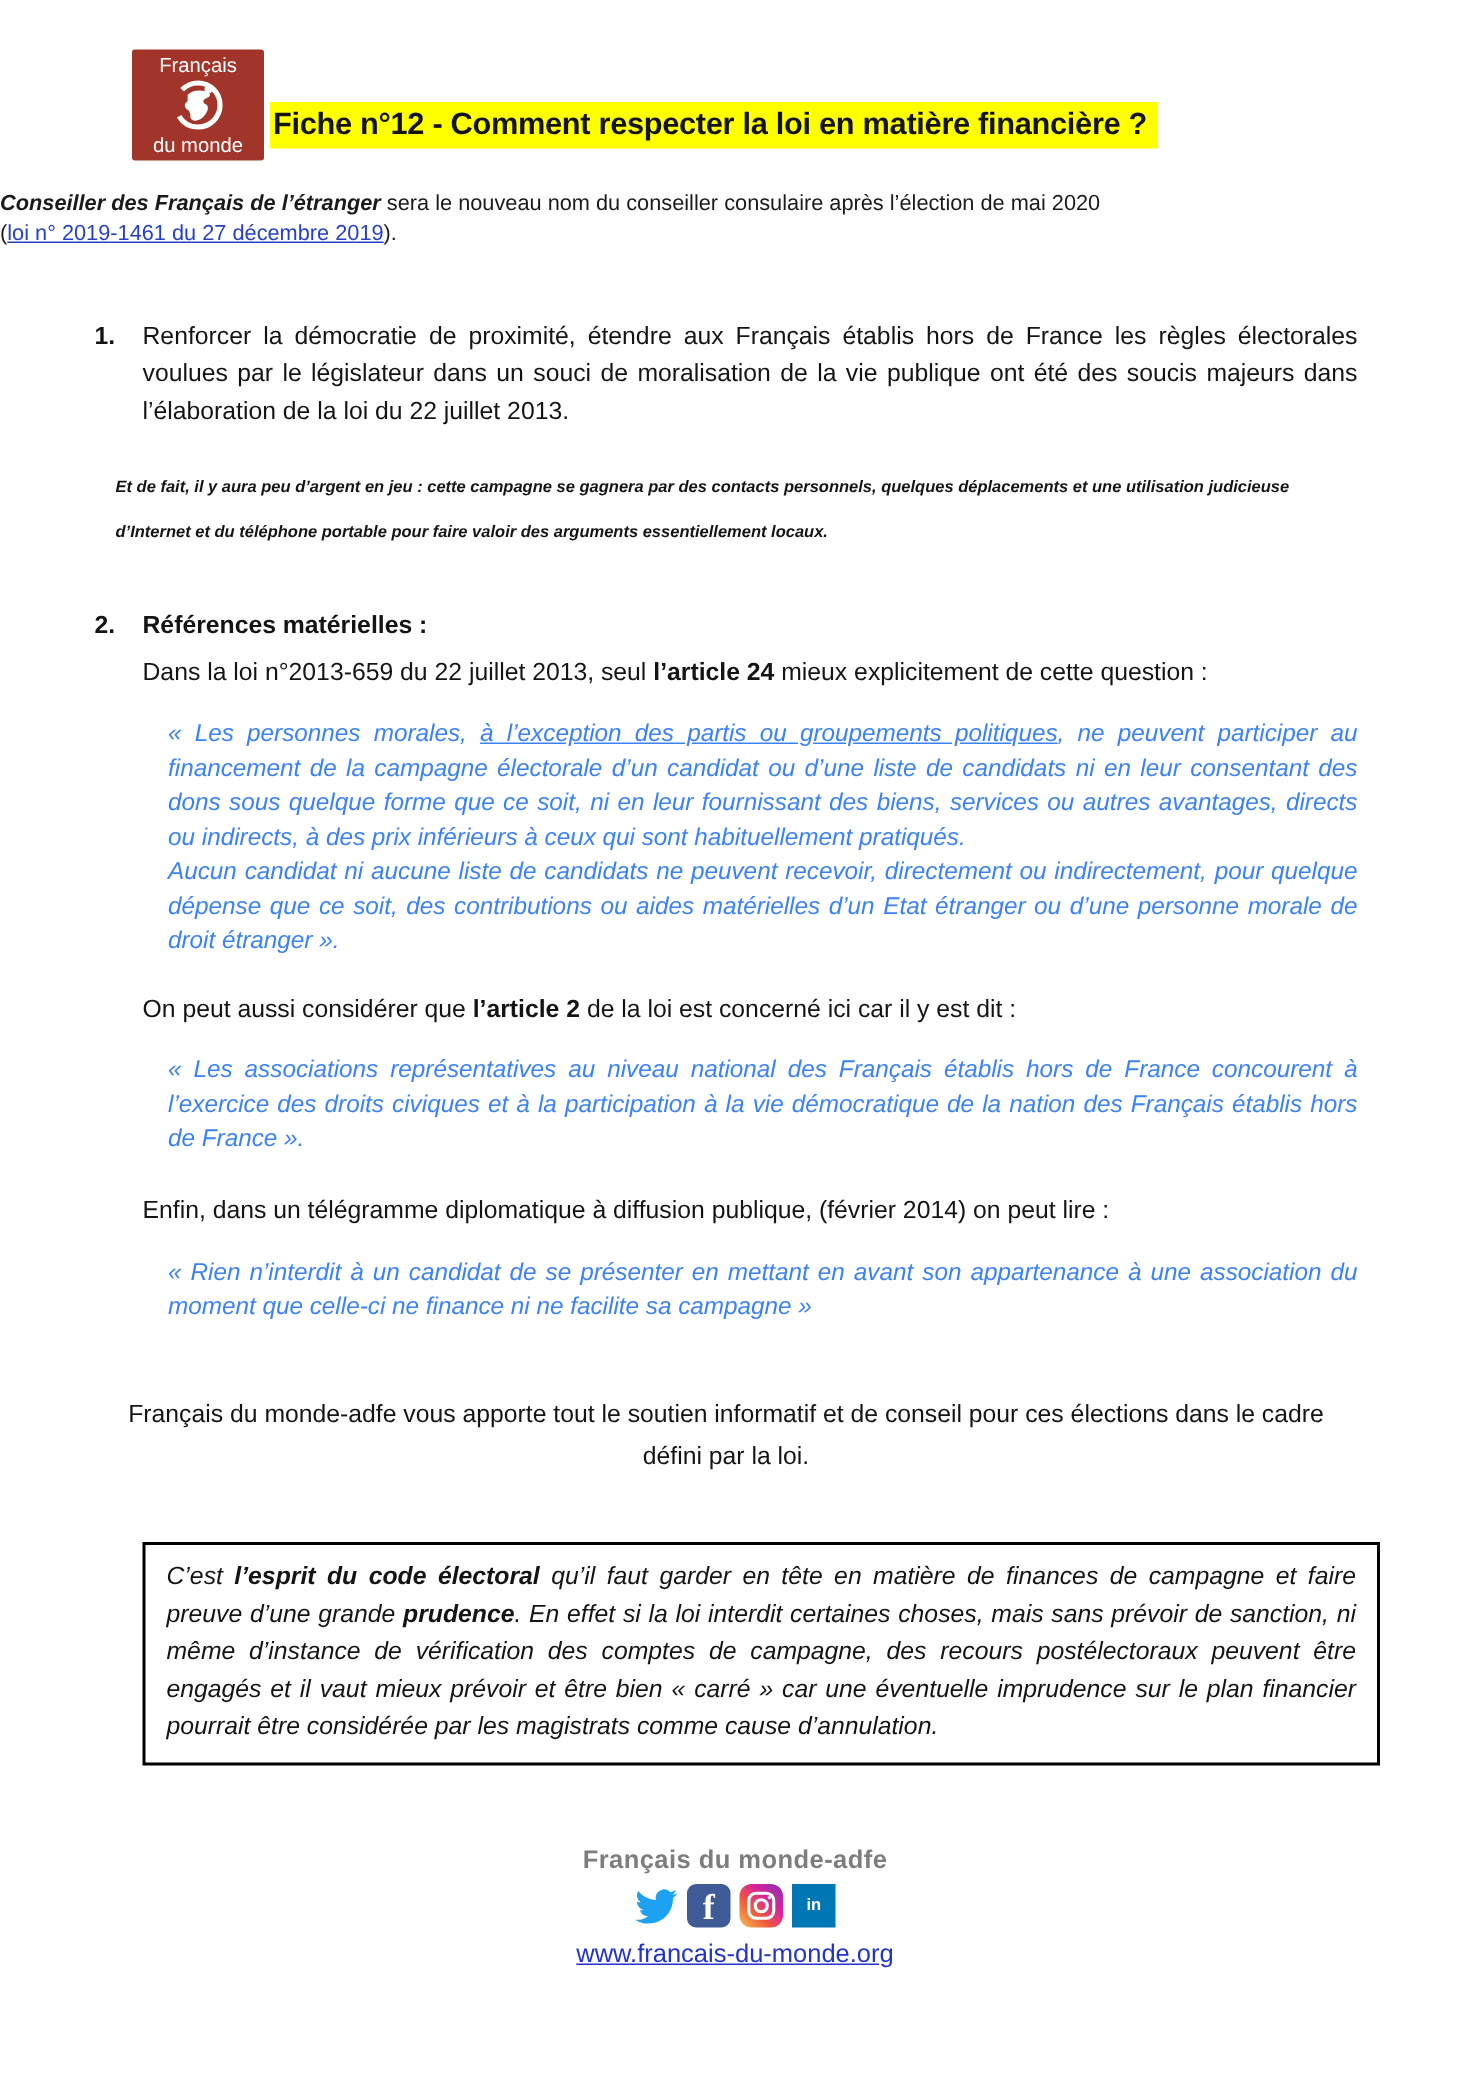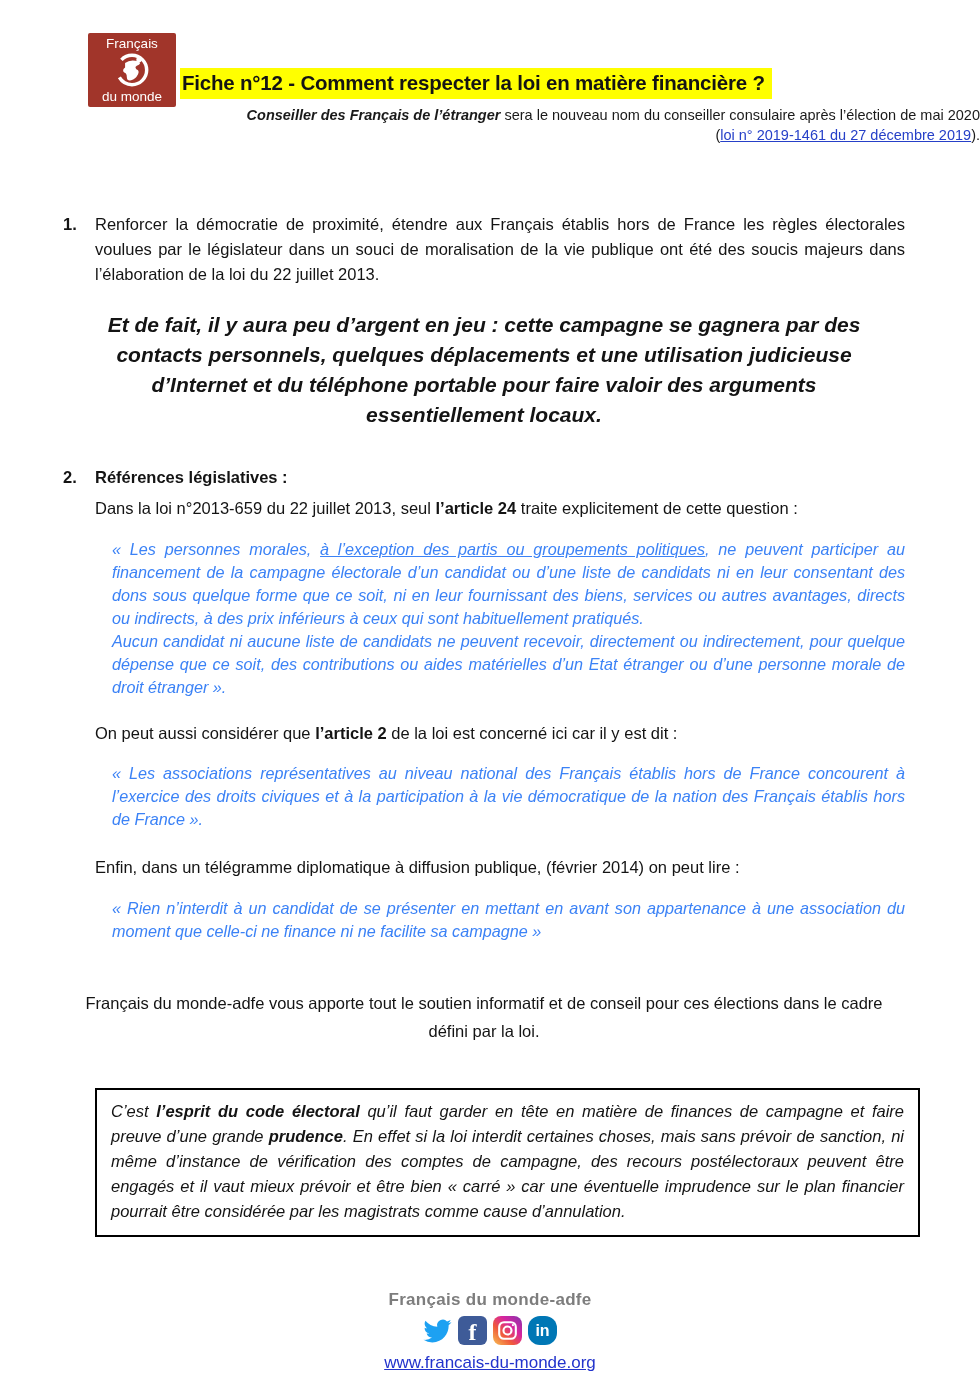--- a/index.html
+++ b/index.html
@@ -19,32 +19,32 @@
   .logo svg{display:block;margin:0 auto;}
   .titles{margin-left:180px;padding-right:30px;}
   .doc-title{
     display:inline-block;font-size:23.5px;font-weight:bold;letter-spacing:-0.2px;
     border-bottom:2px solid #000;padding-bottom:3px;
   }
   .fiche-title{
     display:inline-block;margin-top:17px;font-size:20.5px;font-weight:bold;
     background:#FFFF00;padding:3px 7px 4px 2px;letter-spacing:-0.2px;
   }
-  .notice{ text-align:right;font-size:14.5px;margin-top:6px;line-height:20px;color:#1a1a1a;}
+  .notice{ text-align:left;font-size:14.5px;margin-top:27px;line-height:20px;color:#1a1a1a;}
   .notice .lead{font-weight:bold;font-style:italic;}
   .link{color:#2640C8;text-decoration:underline;cursor:pointer;}
   
   .main{margin:0 75px 0 63px;}
   .numbered{display:flex;margin-top:39px;}
   .numbered .num{width:32px;flex:0 0 32px;font-weight:bold;font-size:16.5px;line-height:25px;}
   .numbered .content{flex:1;}
   .body-p{font-size:16.5px;line-height:25px;text-align:justify;margin:0;}
   .callout{
-    margin:23px 14px 0 14px;text-align:center;
-    font-weight:bold;font-style:italic;font-size:21px;line-height:30px;
+    margin:23px 14px 0 14px;
+    font-weight:bold;font-style:italic;font-size:11px;line-height:30px;
   }
   .sec-head{display:flex;margin-top:38px;}
   .sec-head .num{width:32px;flex:0 0 32px;font-weight:bold;font-size:16.5px;}
   .sec-head .h{font-weight:bold;font-size:16.5px;}
   .indent{margin-left:32px;}
   .intro{font-size:16.5px;line-height:25px;margin-top:9px;}
   .quote{
     color:#3b82f6;font-style:italic;font-size:16.2px;line-height:23px;
     text-align:justify;margin-top:4px;margin-left:17px;
   }
@@ -61,21 +61,21 @@
     padding:9px 14px 11px 14px;
     font-style:italic;font-size:16.5px;line-height:25px;text-align:justify;
   }
   
   .footer{margin-top:53px;text-align:center;}
   .footer-org{color:#7d7d7d;font-weight:bold;font-size:17px;letter-spacing:0.3px;}
   .social-row{margin-top:5px;display:flex;justify-content:center;align-items:center;gap:6px;height:32px;}
   .soc{width:29px;height:29px;display:inline-flex;align-items:center;justify-content:center;box-sizing:border-box;cursor:pointer;}
   .soc-fb{background:#3E5B98;border-radius:6px;color:#fff;font-weight:bold;font-size:24px;font-family:"Liberation Serif",serif;line-height:1;padding-top:3px;}
   .soc-ig{background:linear-gradient(45deg,#F7C153 0%,#F05A3B 35%,#D6249F 65%,#8134AF 100%);border-radius:8px;}
-  .soc-li{background:#0077B5;border-radius:12px;color:#fff;font-weight:bold;font-size:16px;line-height:1;}
+  .soc-li{background:#0077B5;border-radius:0;color:#fff;font-weight:bold;font-size:11px;line-height:1;}
   .site-link{display:inline-block;margin-top:6px;font-size:17px;color:#2233CC;text-decoration:underline;cursor:pointer;}
 </style>
 </head>
 <body>
 
 <div class="header">
   <div class="logo">
     <div class="logo-line">Français</div>
     <svg width="44" height="44" viewBox="0 0 44 44">
       <circle cx="22" cy="22" r="17" fill="none" stroke="#ffffff" stroke-width="4" stroke-dasharray="62 22" stroke-dashoffset="18"></circle>
@@ -100,25 +100,25 @@
     <div class="num">1.</div>
     <div class="content">
       <p class="body-p">Renforcer la démocratie de proximité, étendre aux Français établis hors de France les règles électorales voulues par le législateur dans un souci de moralisation de la vie publique ont été des soucis majeurs dans l’élaboration de la loi du 22 juillet 2013.</p>
     </div>
   </div>
 
   <div class="callout">Et de fait, il y aura peu d’argent en jeu : cette campagne se gagnera par des contacts personnels, quelques déplacements et une utilisation judicieuse d’Internet et du téléphone portable pour faire valoir des arguments essentiellement locaux.</div>
 
   <div class="sec-head">
     <div class="num">2.</div>
-    <div class="h">Références législatives :</div>
+    <div class="h">Références matérielles :</div>
   </div>
 
   <div class="indent">
-    <p class="intro"><span>Dans la loi n°2013-659 du 22 juillet 2013, seul </span><span class="b">l’article 24</span><span> traite explicitement de cette question :</span></p>
+    <p class="intro"><span>Dans la loi n°2013-659 du 22 juillet 2013, seul </span><span class="b">l’article 24</span><span> mieux explicitement de cette question :</span></p>
 
     <div class="quote">
       <p><span>« Les personnes morales, </span><span class="u">à l’exception des partis ou groupements politiques</span><span>, ne peuvent participer au financement de la campagne électorale d’un candidat ou d’une liste de candidats ni en leur consentant des dons sous quelque forme que ce soit, ni en leur fournissant des biens, services ou autres avantages, directs ou indirects, à des prix inférieurs à ceux qui sont habituellement pratiqués.</span></p>
       <p>Aucun candidat ni aucune liste de candidats ne peuvent recevoir, directement ou indirectement, pour quelque dépense que ce soit, des contributions ou aides matérielles d’un Etat étranger ou d’une personne morale de droit étranger ».</p>
     </div>
 
     <p class="intro" style="margin-top:22px;"><span>On peut aussi considérer que </span><span class="b">l’article 2</span><span> de la loi est concerné ici car il y est dit :</span></p>
 
     <div class="quote">« Les associations représentatives au niveau national des Français établis hors de France concourent à l’exercice des droits civiques et à la participation à la vie démocratique de la nation des Français établis hors de France ».</div>
 

